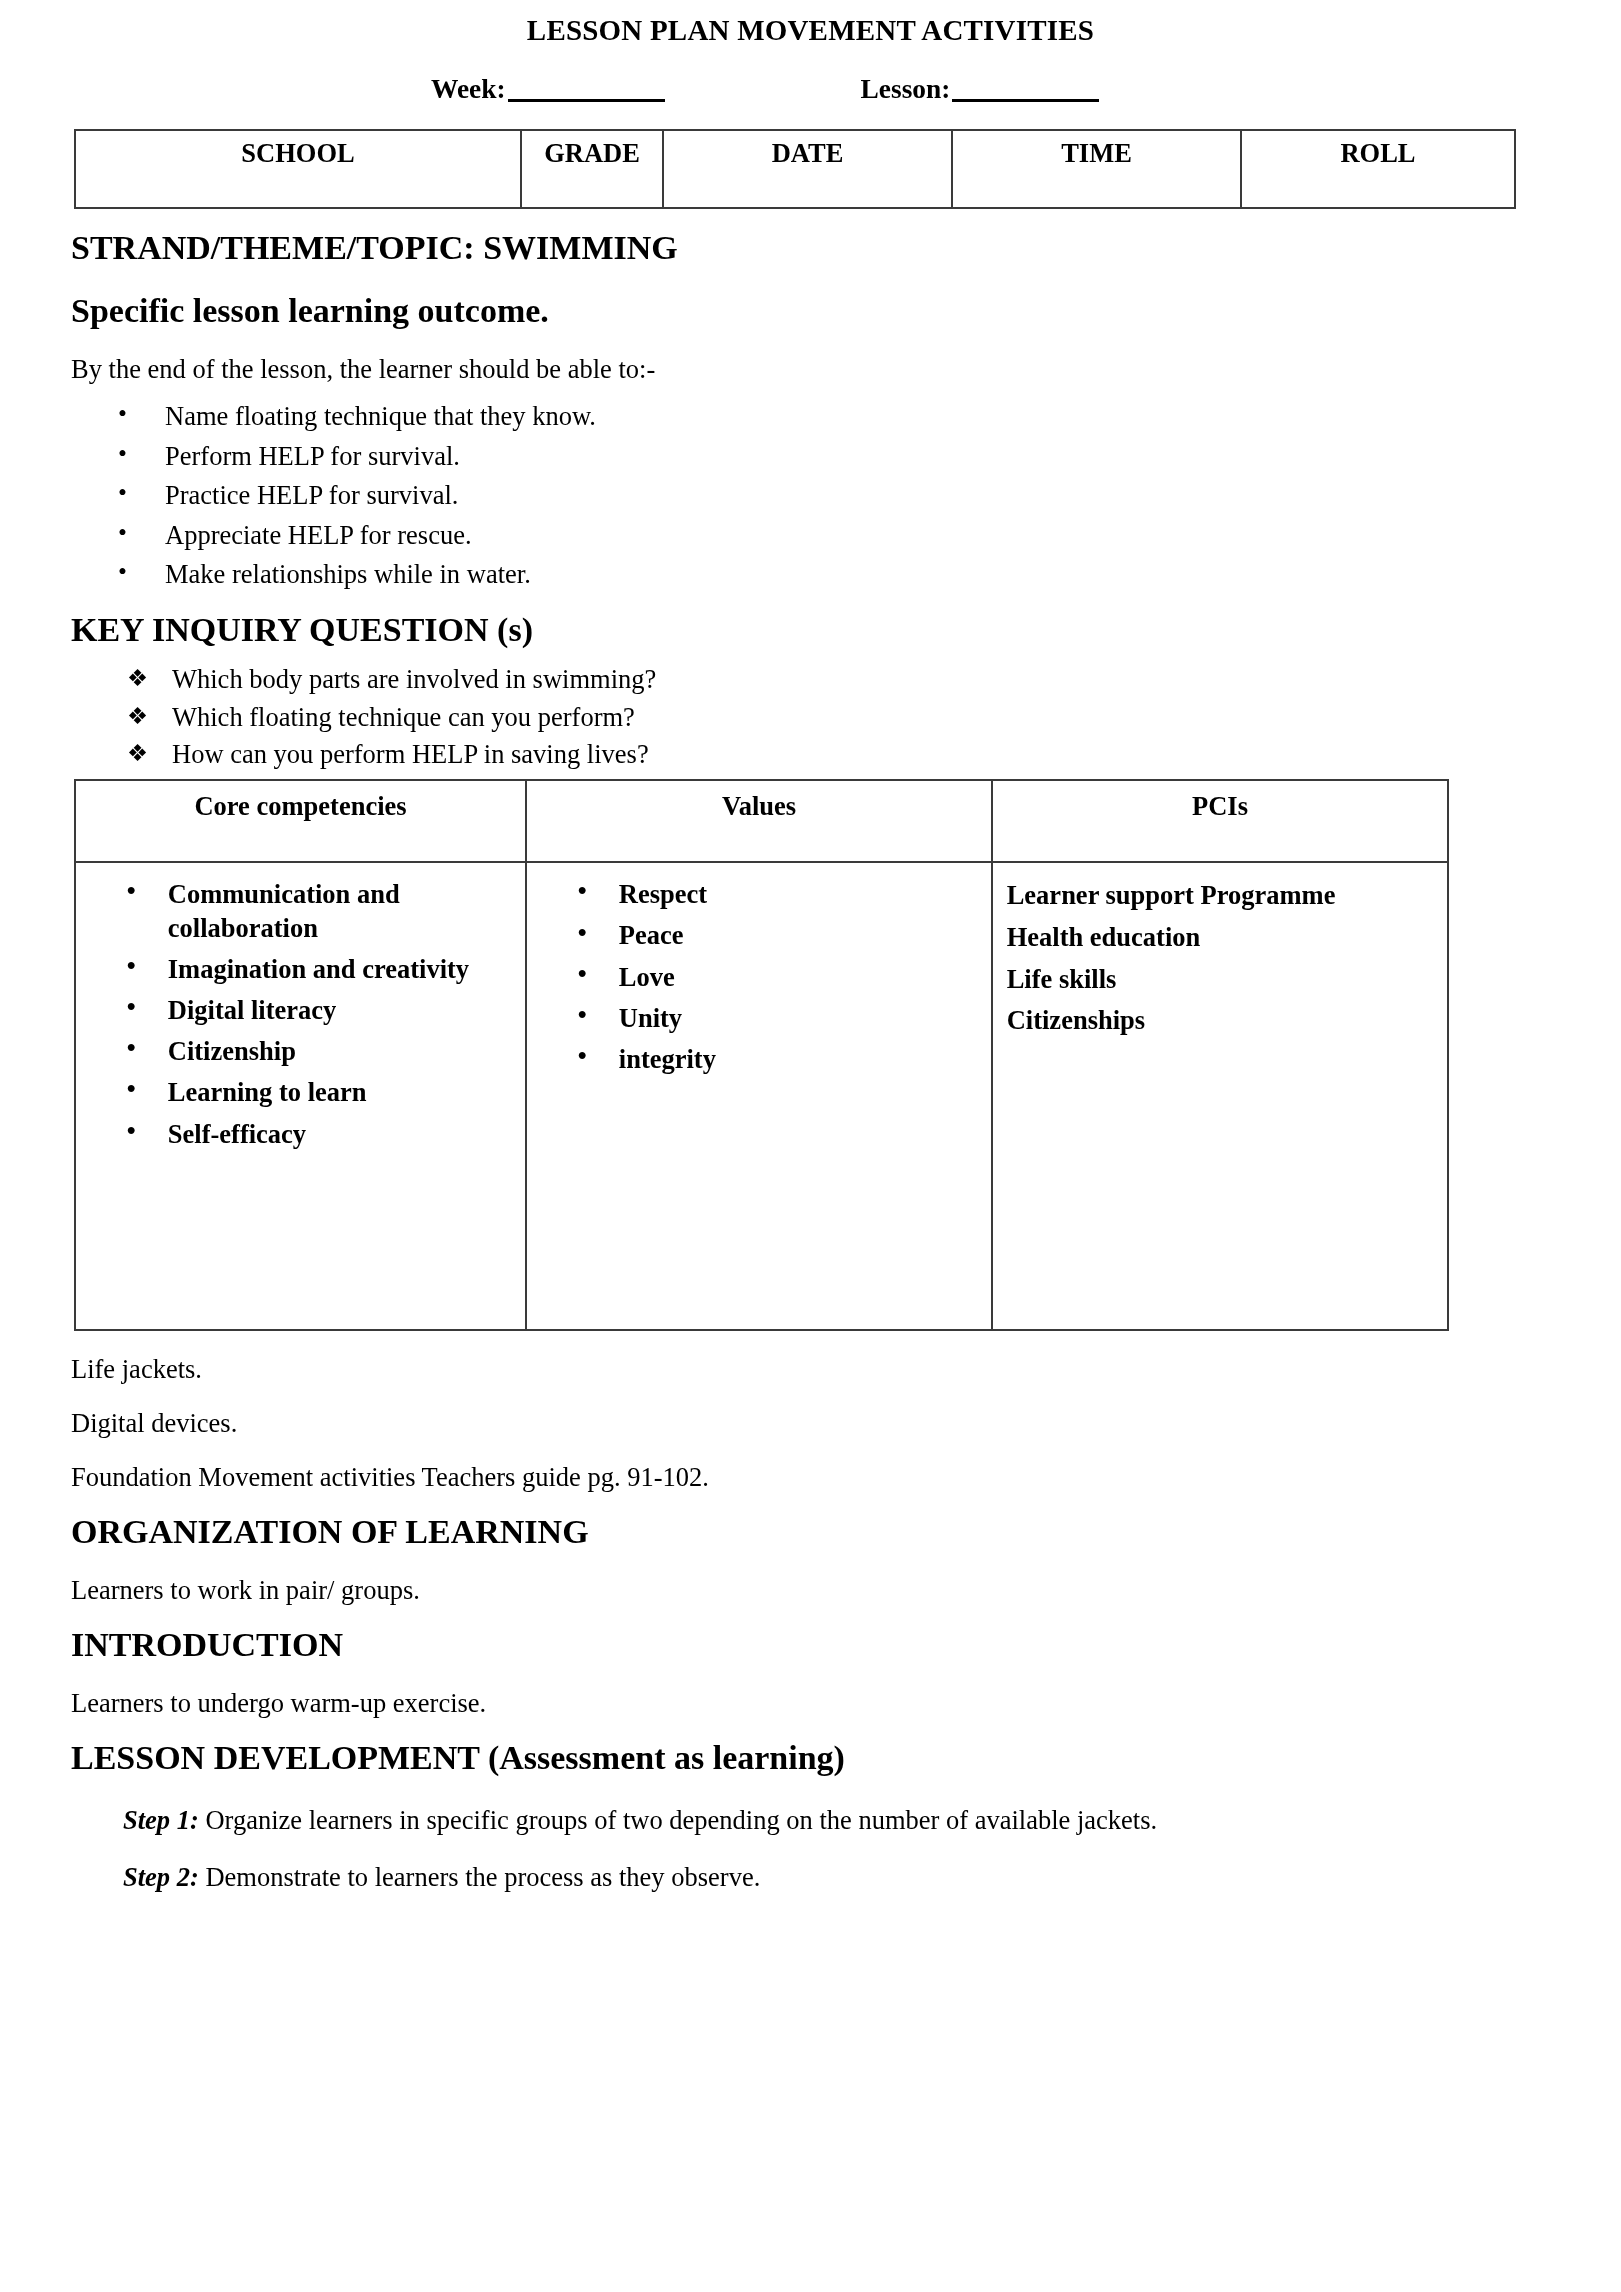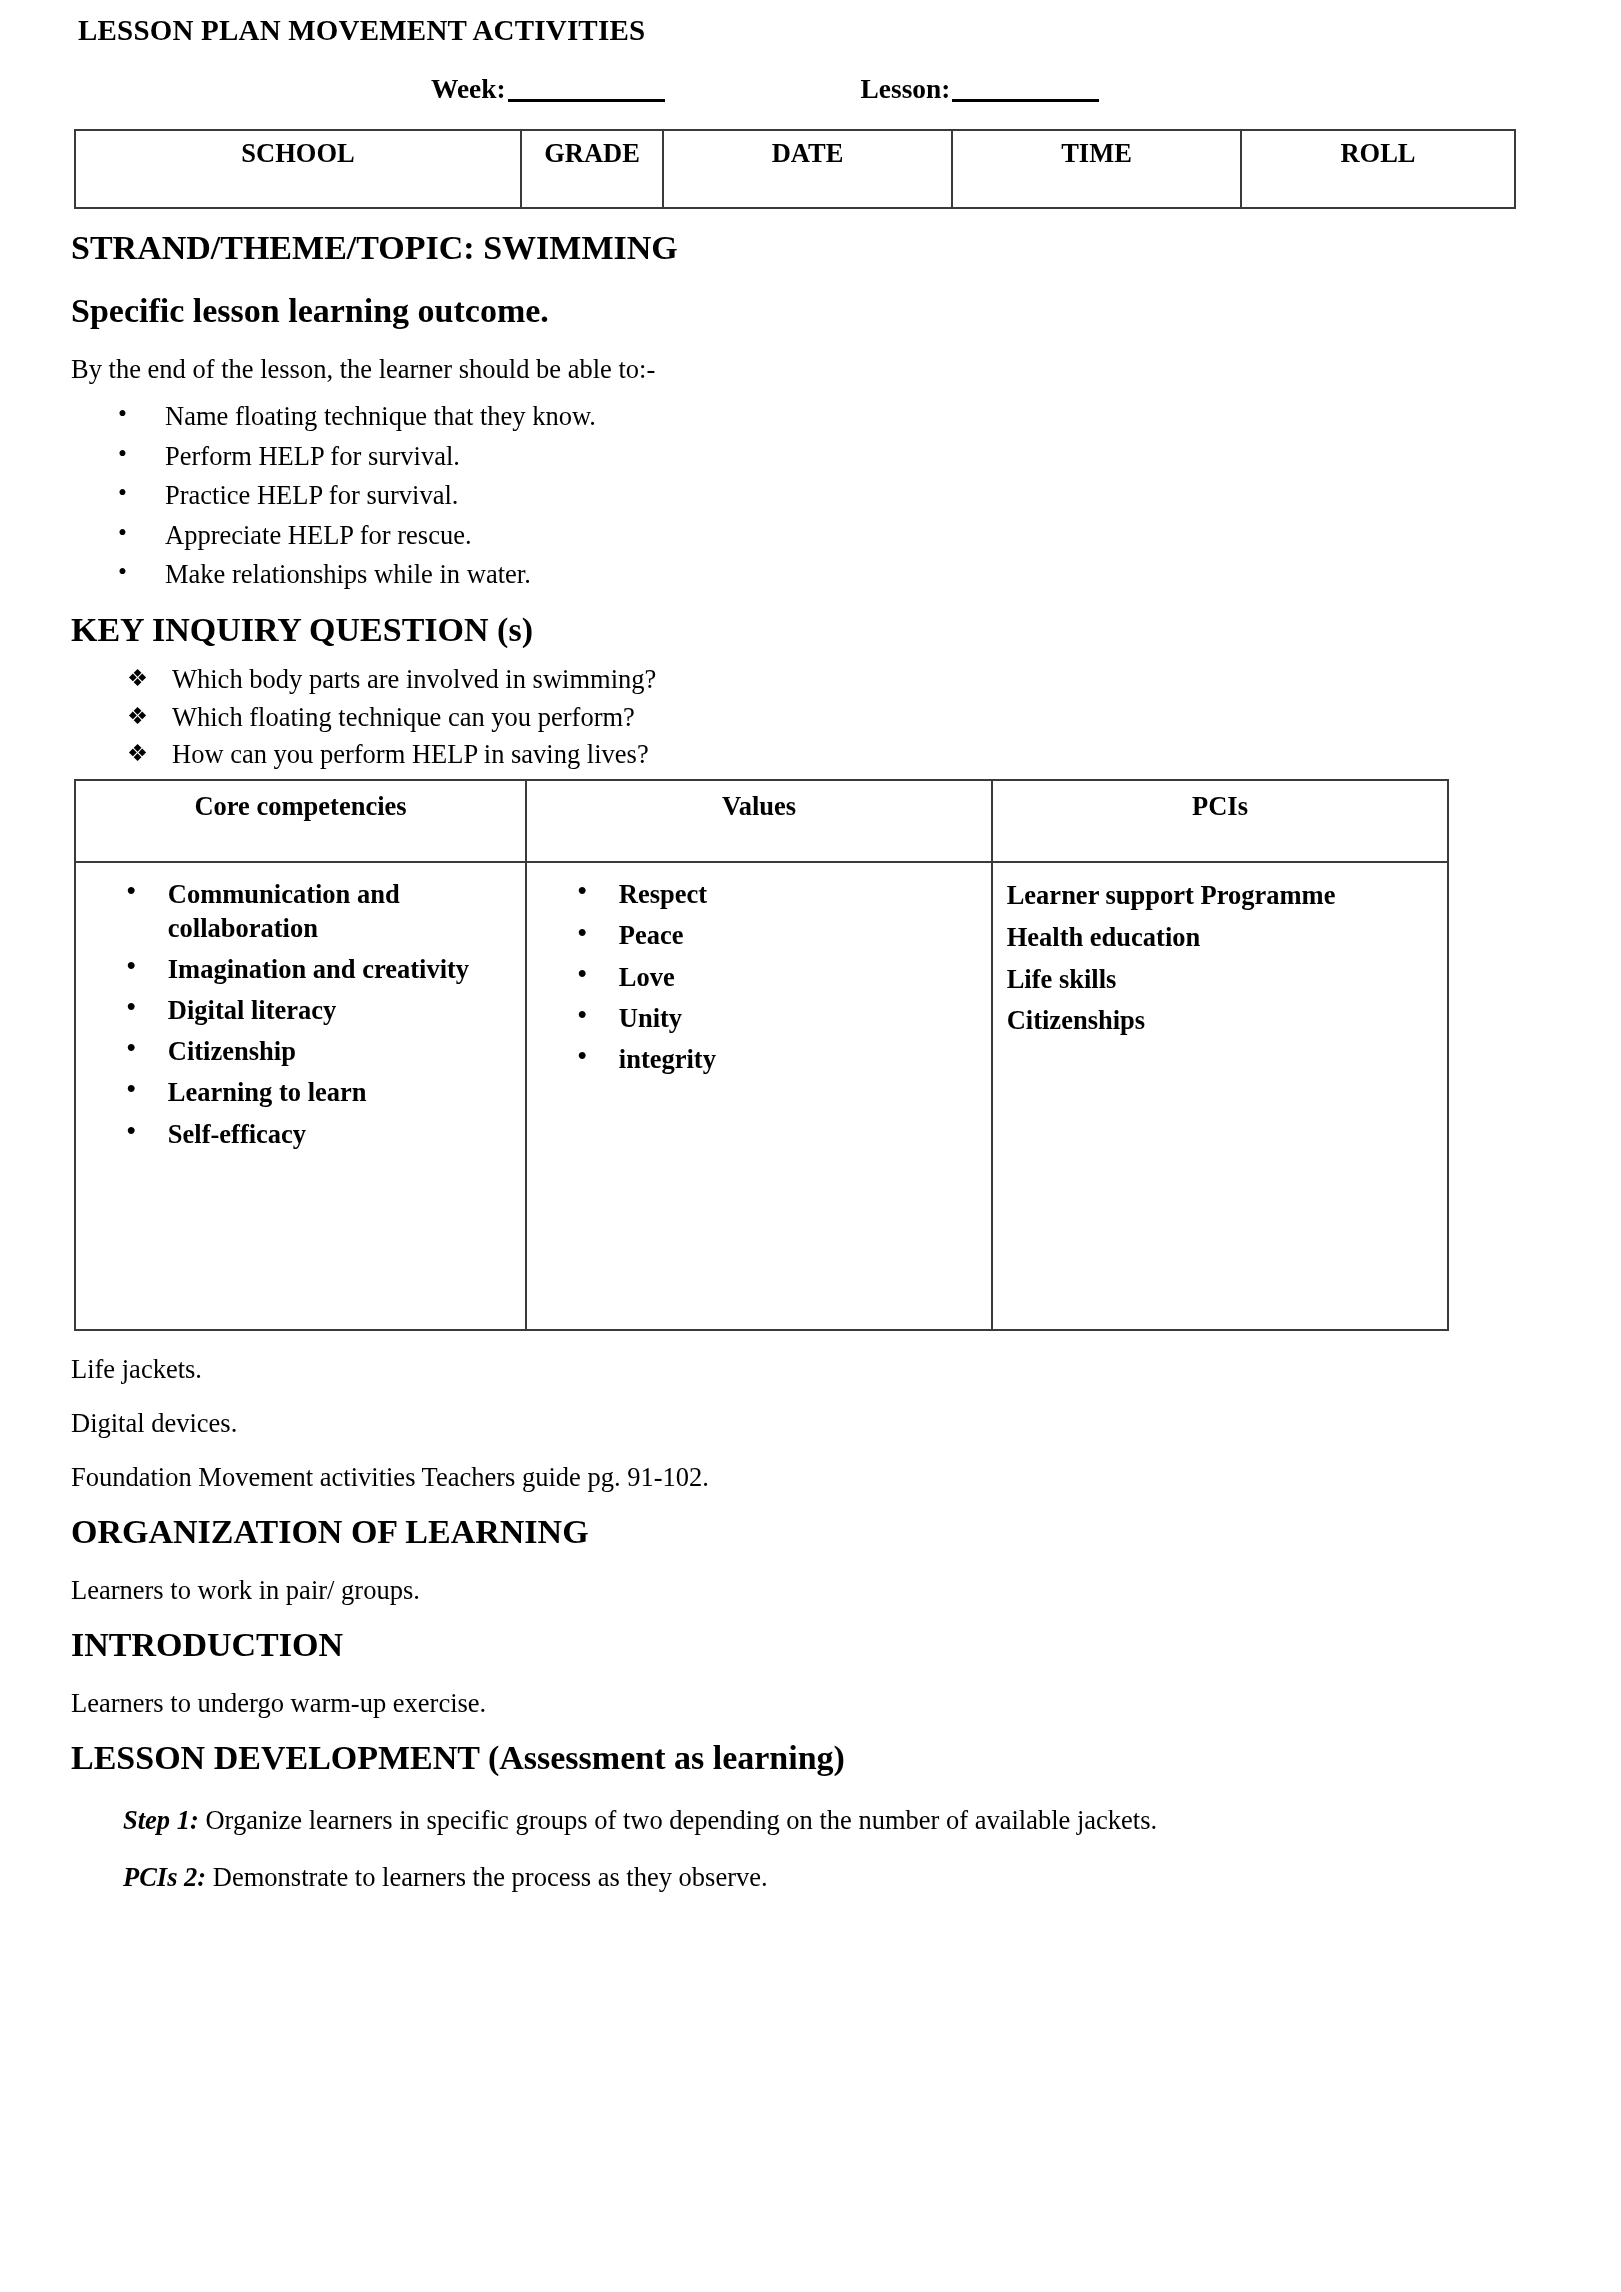--- a/index.html
+++ b/index.html
@@ -18,25 +18,26 @@
   .page {
     position: relative;
     width: 1621px;
     height: 2293px;
     padding: 0;
     box-sizing: border-box;
   }
 
   
   .doc-title {
+    text-align: center;
     font-weight: bold;
     font-size: 29px;
     letter-spacing: 0.2px;
     margin: 13.7px 0 0 0;
-    padding: 0 78px;
+    padding: 0 110px;
   }
 
   
   .weeklesson {
     margin-top: 27.4px;
     padding-left: 431px;
     font-size: 27.4px;
     font-weight: bold;
     display: flex;
     align-items: flex-end;
@@ -309,17 +310,17 @@
 
   <div class="sec-bold">INTRODUCTION</div>
   <div class="sec-plain">Learners to undergo warm-up exercise.</div>
 
   <div class="sec-bold">LESSON DEVELOPMENT (Assessment as learning)</div>
 
   <div class="step-line">
     <span class="step-label">Step 1:</span><span> Organize learners in specific groups of two depending on the number of available jackets.</span>
   </div>
   <div class="step-line">
-    <span class="step-label">PCIs 2:</span><span> Demonstrate to learners the process as they observe.</span>
+    <span class="step-label">Step 2:</span><span> Demonstrate to learners the process as they observe.</span>
   </div>
 
 </div>
 
 
 </body></html>

